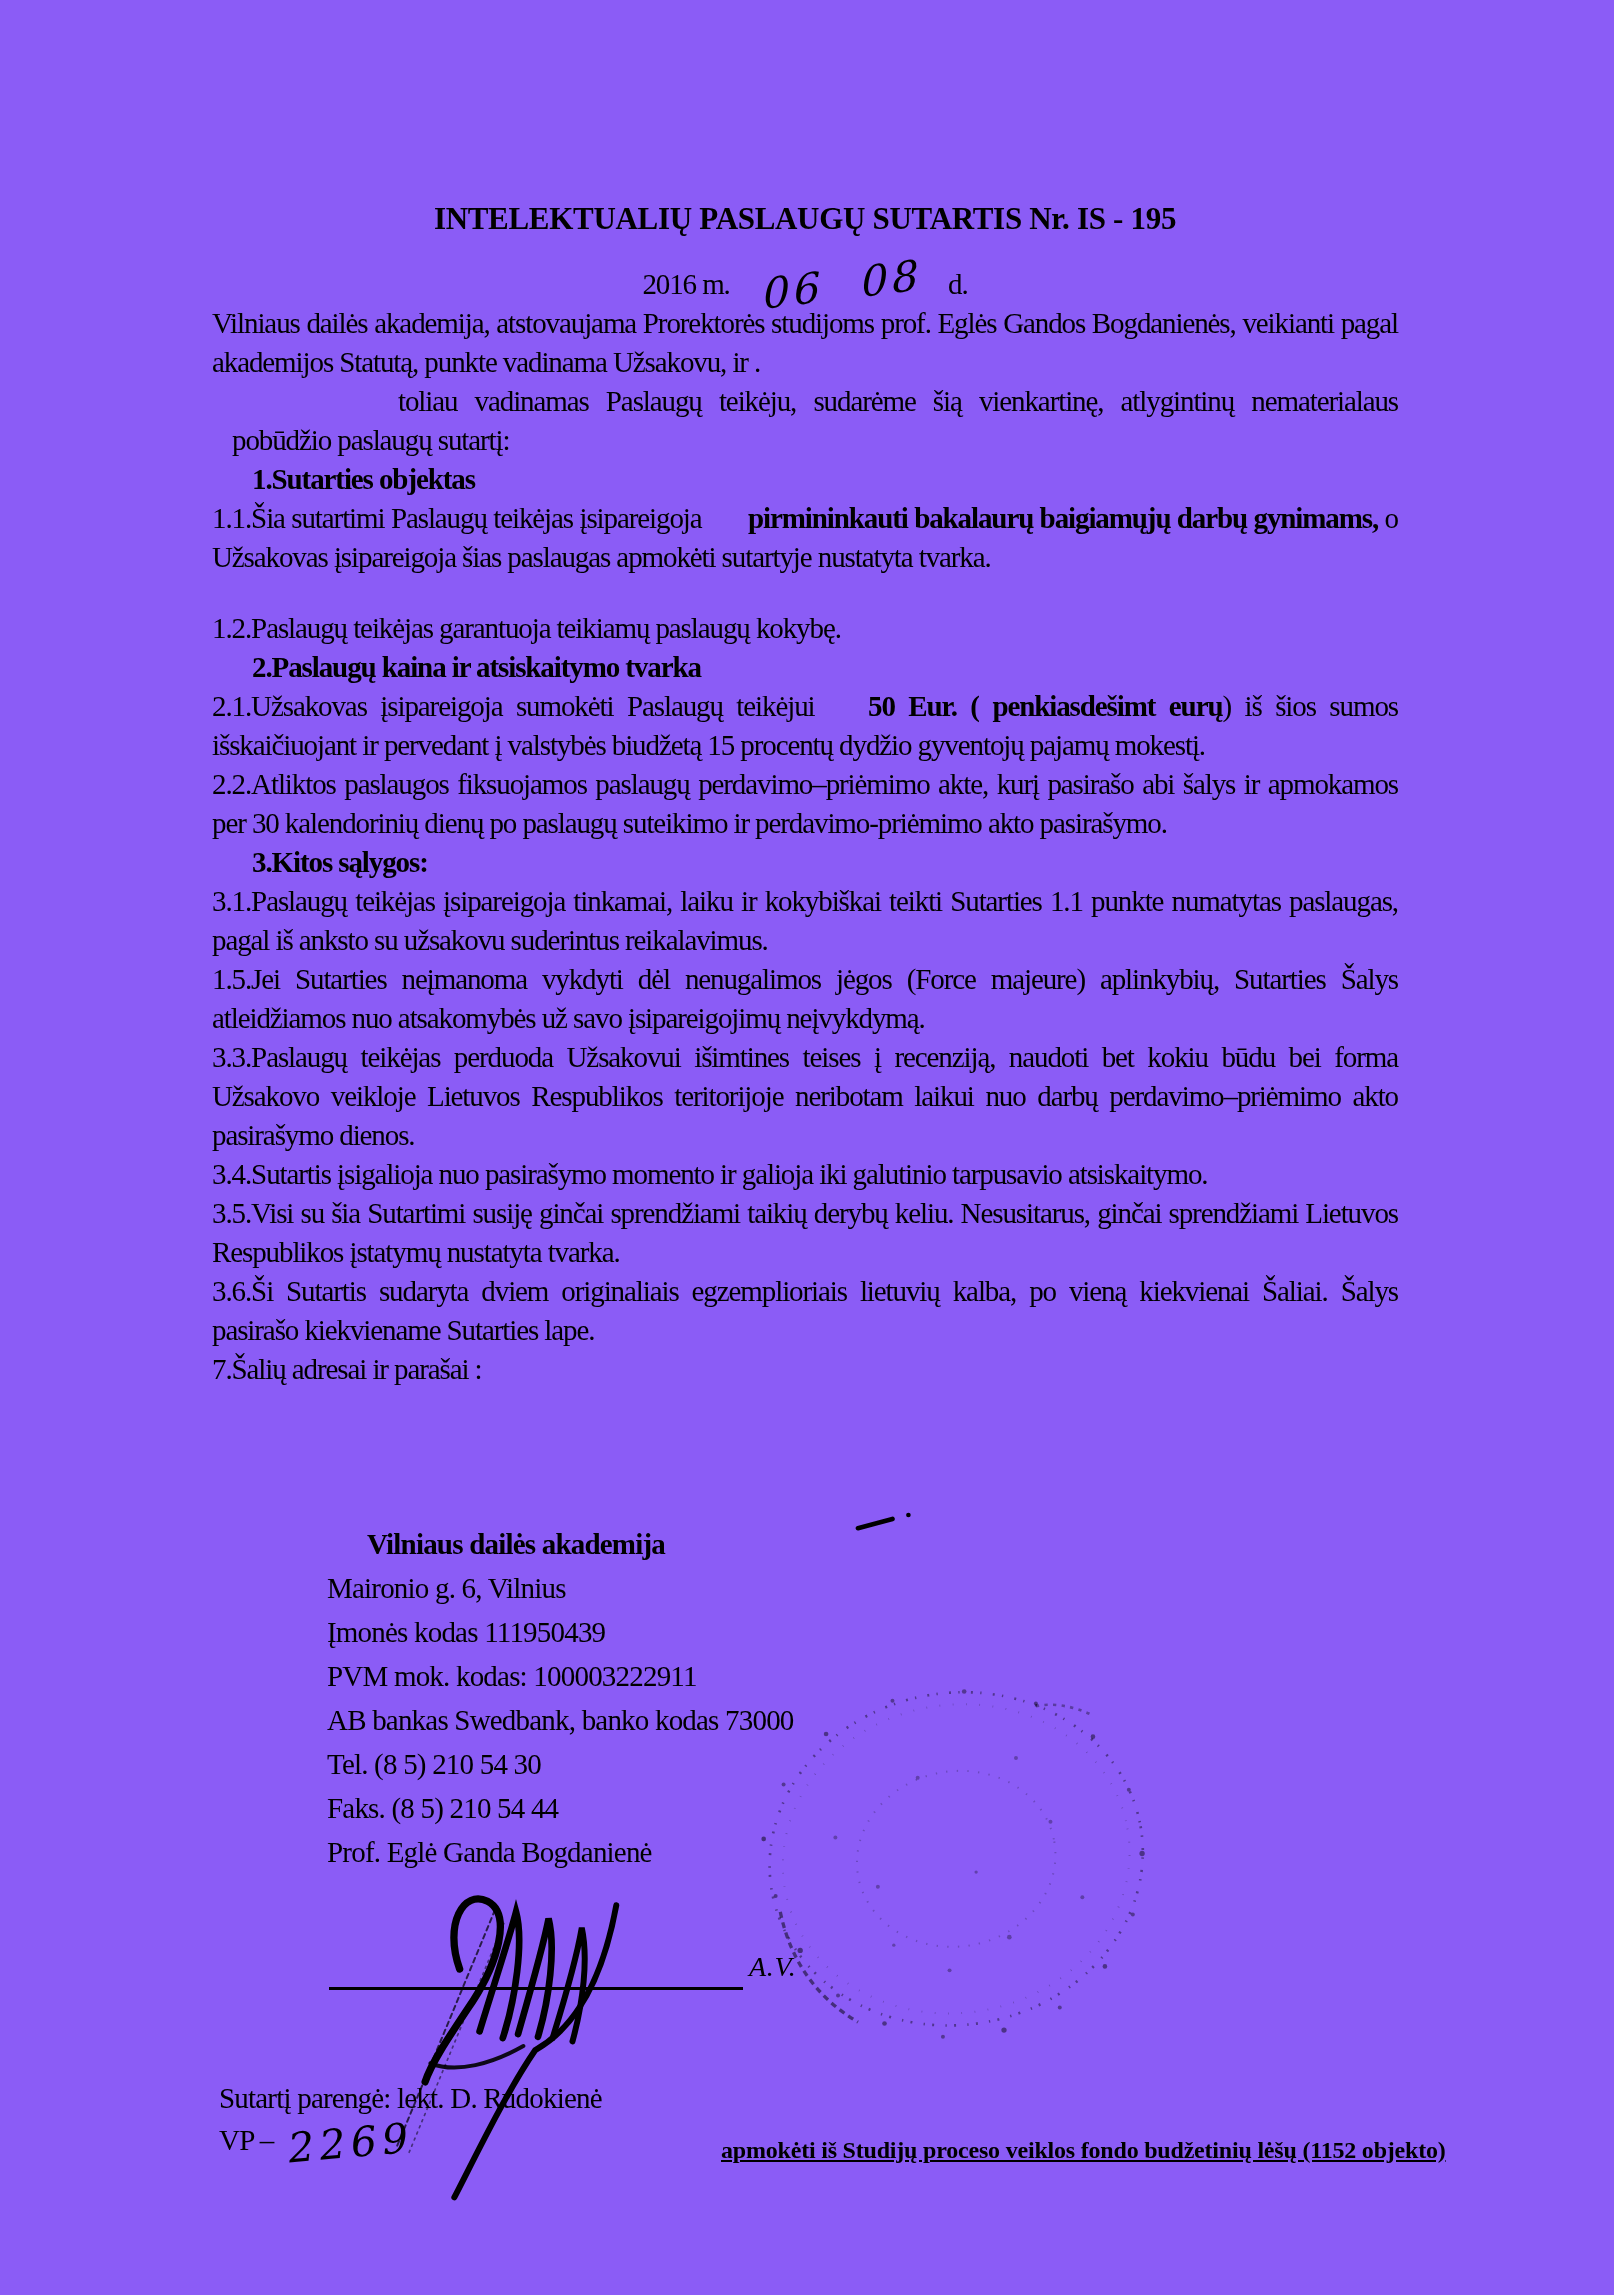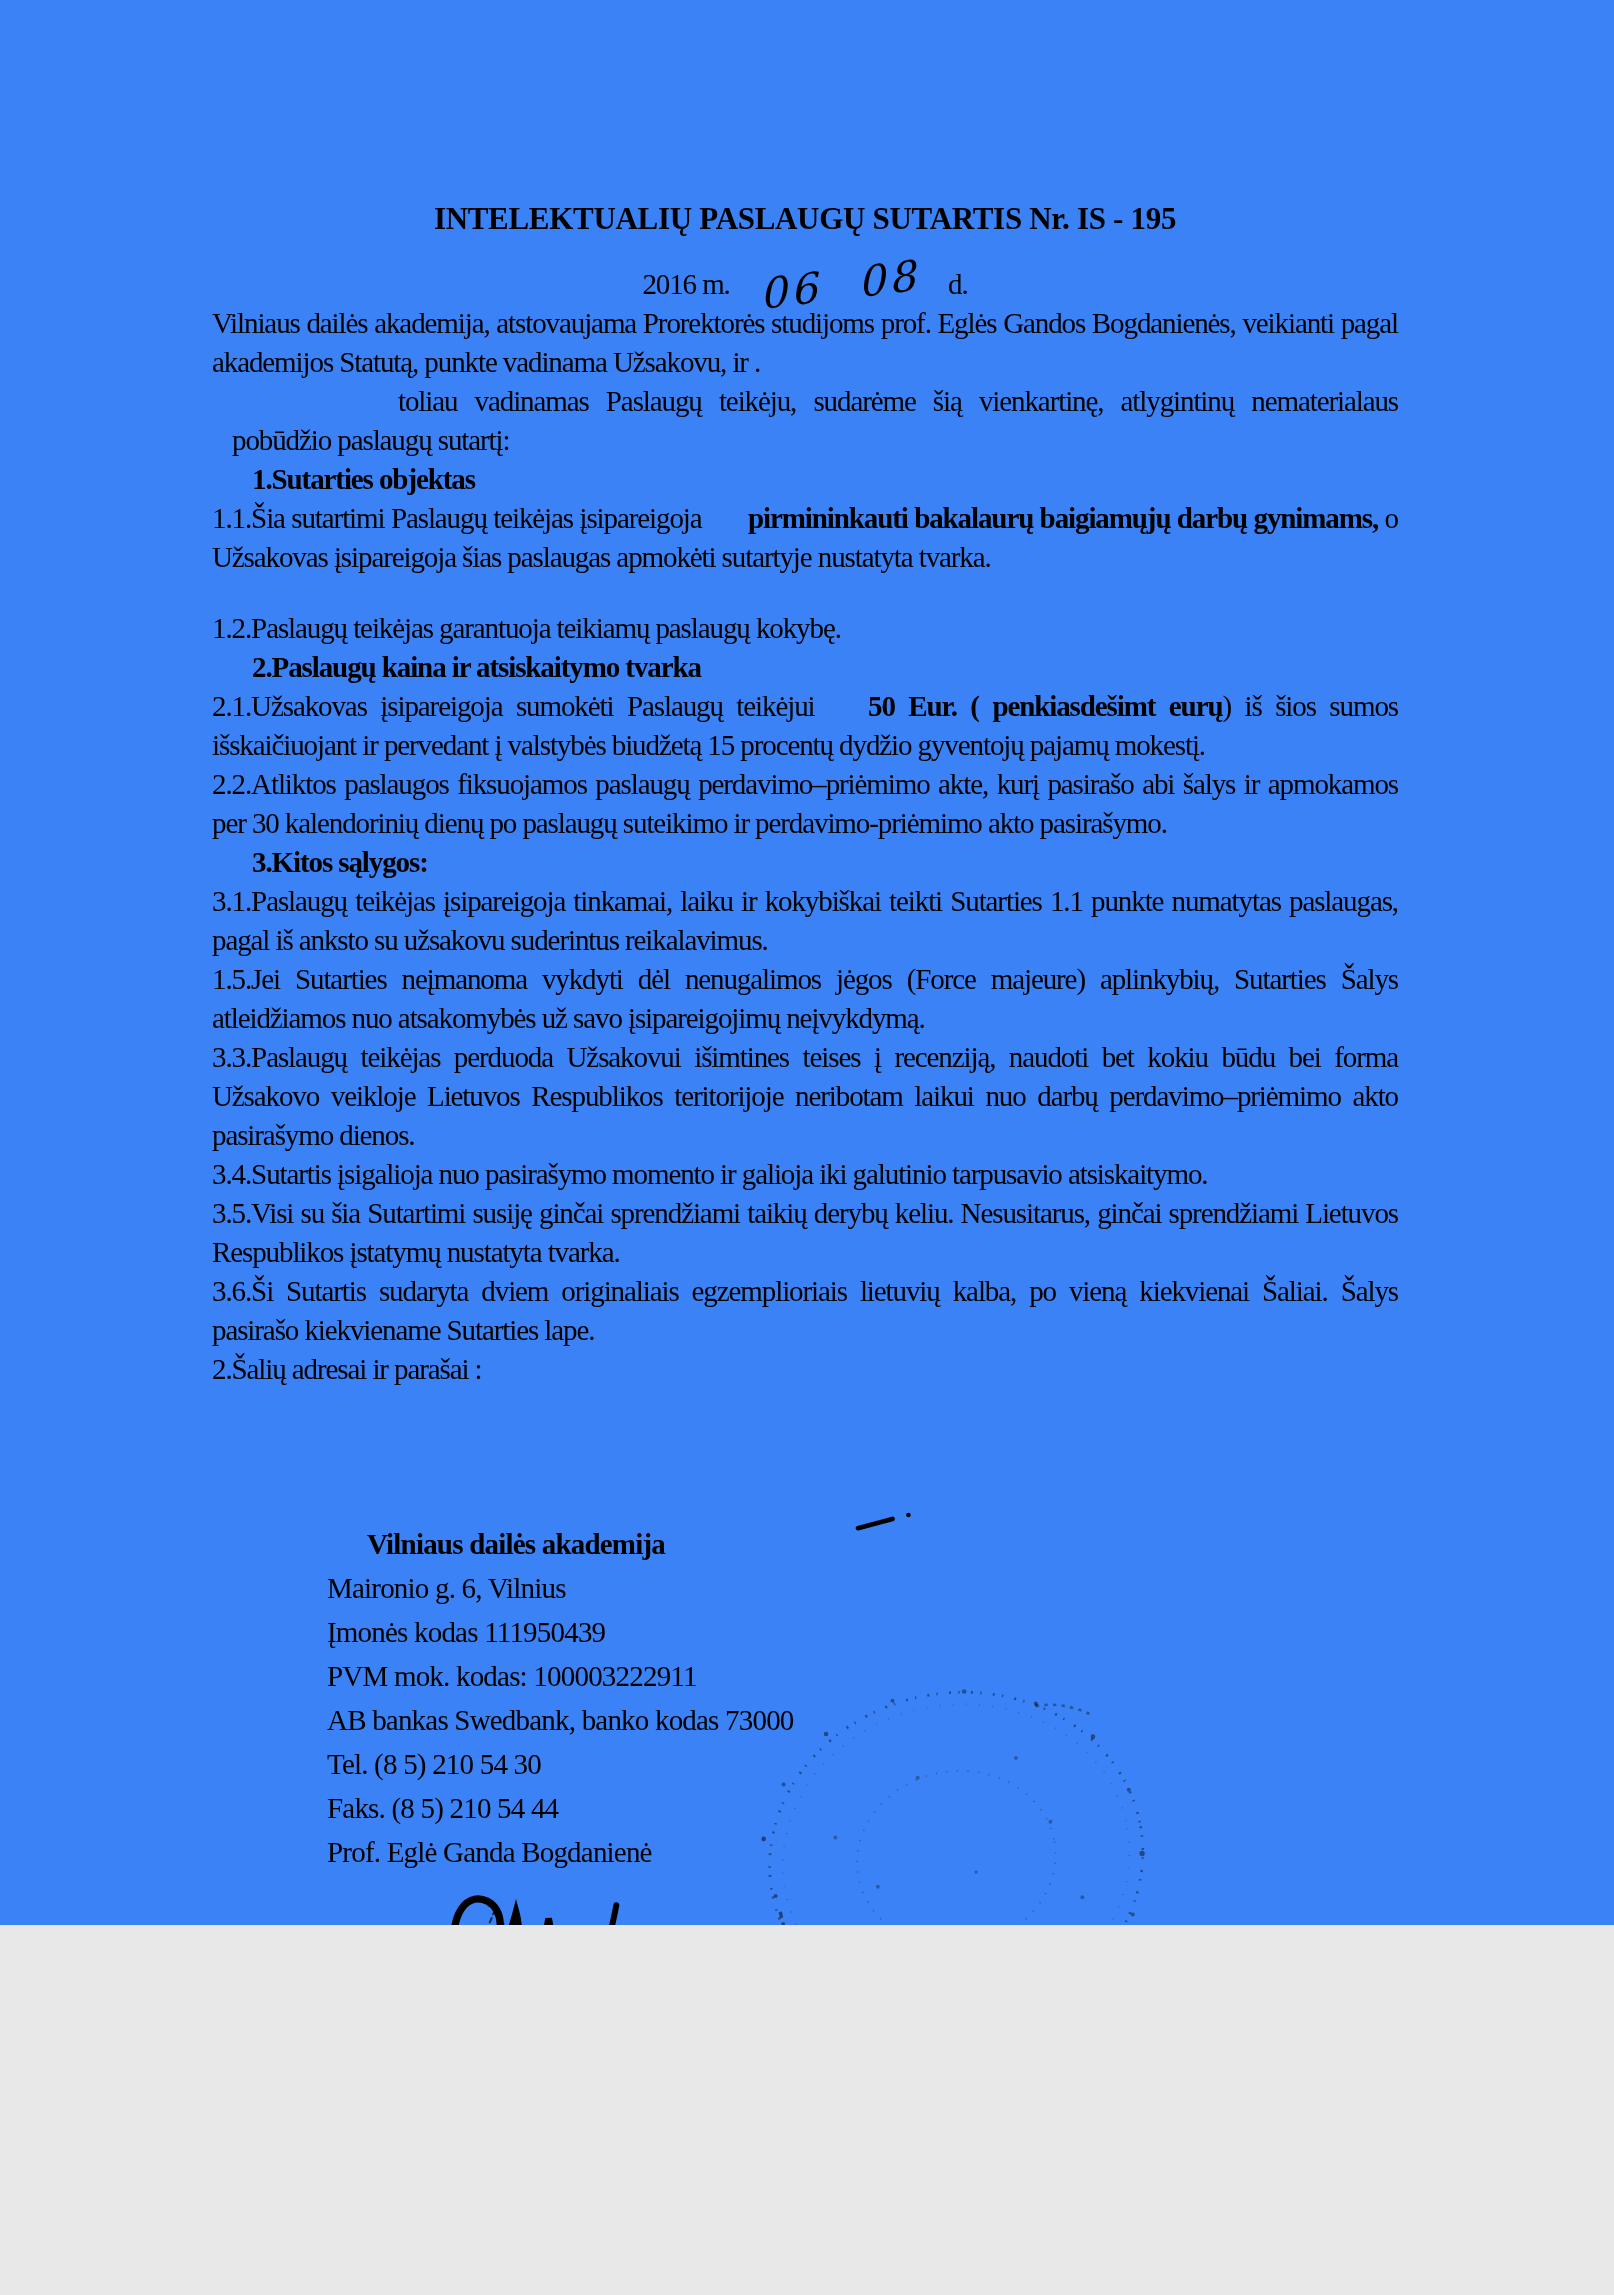--- a/index.html
+++ b/index.html
@@ -1,19 +1,19 @@
 <!DOCTYPE html>
 <html style="font-size:10.6px"><head>
 <meta charset="utf-8">
 <style>
   * { margin:0; padding:0; box-sizing:border-box; }
   html,body { background:#e8e8e8; }
   .page {
-    position:relative; width:1615px; height:1925px;
-    background:#3b82f6; color:#000;
+    position:relative; width:1615px; height:2295px;
+    background:#8b5cf6; color:#000;
     font-family:"Liberation Serif", serif;
     overflow:hidden;
   }
   .doc {
     position:absolute; left:212px; top:199px; width:1186px;
     font-size:29px; line-height:39px; letter-spacing:-1.1px;
   }
   .doc p { text-align:justify; }
   .title { text-align:center; font-weight:700; font-size:31px; letter-spacing:-0.3px; }
   .dateline { text-align:center; margin-top:26.6px; white-space:nowrap; }
@@ -71,21 +71,21 @@
     <p><span>2.1.Užsakovas įsipareigoja sumokėti Paslaugų teikėjui </span><span class="b">50 Eur. ( penkiasdešimt eurų</span><span>) iš šios sumos išskaičiuojant ir pervedant į valstybės biudžetą 15 procentų dydžio gyventojų pajamų mokestį.</span></p>
     <p>2.2.Atliktos paslaugos fiksuojamos paslaugų perdavimo–priėmimo akte, kurį pasirašo abi šalys ir apmokamos per 30 kalendorinių dienų po paslaugų suteikimo ir perdavimo-priėmimo akto pasirašymo.</p>
 
     <div class="b">3.Kitos sąlygos:</div>
     <p>3.1.Paslaugų teikėjas įsipareigoja tinkamai, laiku ir kokybiškai teikti Sutarties 1.1 punkte numatytas paslaugas, pagal iš anksto su užsakovu suderintus reikalavimus.</p>
     <p>1.5.Jei Sutarties neįmanoma vykdyti dėl nenugalimos jėgos (Force majeure) aplinkybių, Sutarties Šalys atleidžiamos nuo atsakomybės už savo įsipareigojimų neįvykdymą.</p>
     <p>3.3.Paslaugų teikėjas perduoda Užsakovui išimtines teises į recenziją, naudoti bet kokiu būdu bei forma Užsakovo veikloje Lietuvos Respublikos teritorijoje neribotam laikui nuo darbų perdavimo–priėmimo akto pasirašymo dienos.</p>
     <p>3.4.Sutartis įsigalioja nuo pasirašymo momento ir galioja iki galutinio tarpusavio atsiskaitymo.</p>
     <p>3.5.Visi su šia Sutartimi susiję ginčai sprendžiami taikių derybų keliu. Nesusitarus, ginčai sprendžiami Lietuvos Respublikos įstatymų nustatyta tvarka.</p>
     <p>3.6.Ši Sutartis sudaryta dviem originaliais egzemplioriais lietuvių kalba, po vieną kiekvienai Šaliai. Šalys pasirašo kiekviename Sutarties lape.</p>
-    <p>2.Šalių adresai ir parašai :</p>
+    <p>7.Šalių adresai ir parašai :</p>
   </div>
 
   <div class="client">
     <div class="b">Vilniaus dailės akademija</div>
     <div>Maironio g. 6, Vilnius</div>
     <div>Įmonės kodas 111950439</div>
     <div>PVM mok. kodas: 100003222911</div>
     <div>AB bankas Swedbank, banko kodas 73000</div>
     <div>Tel. (8 5) 210 54 30</div>
     <div>Faks. (8 5) 210 54 44</div>

